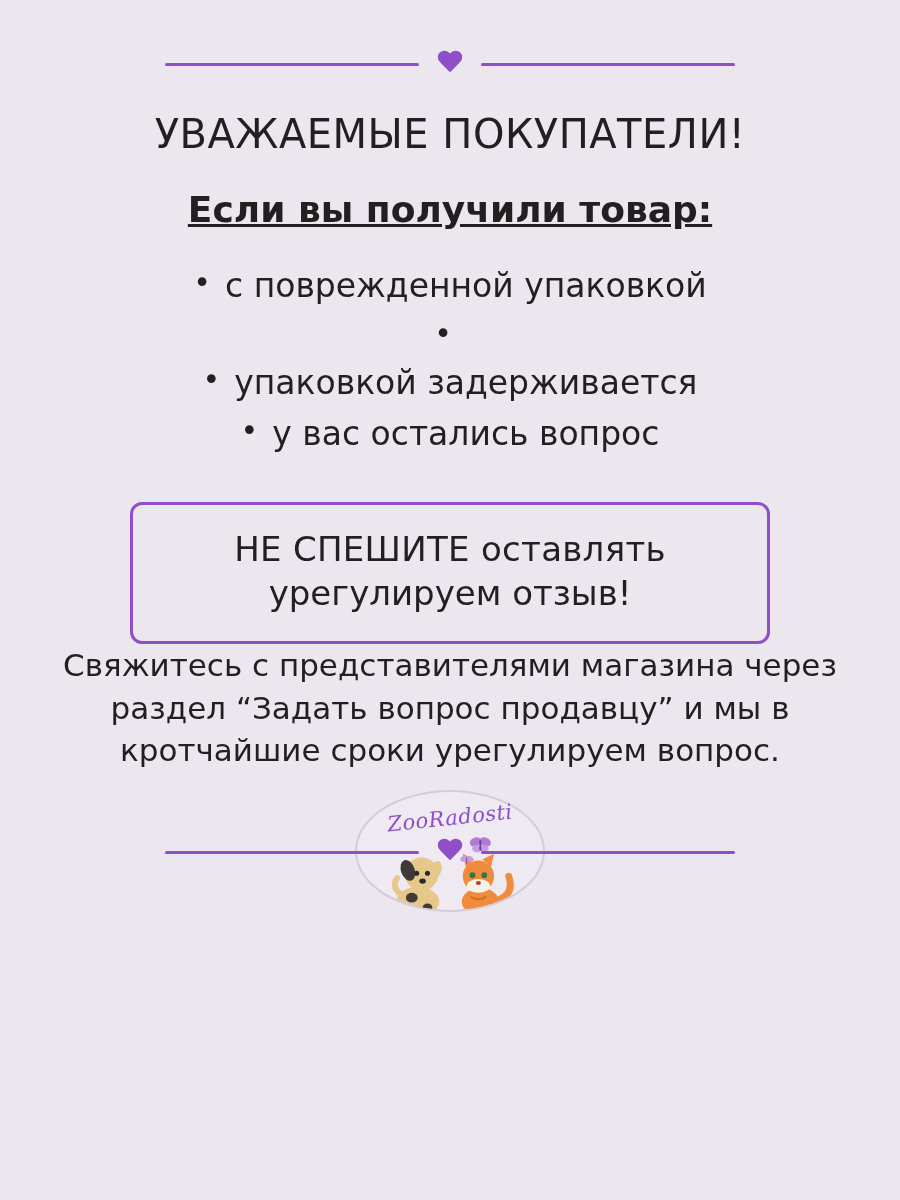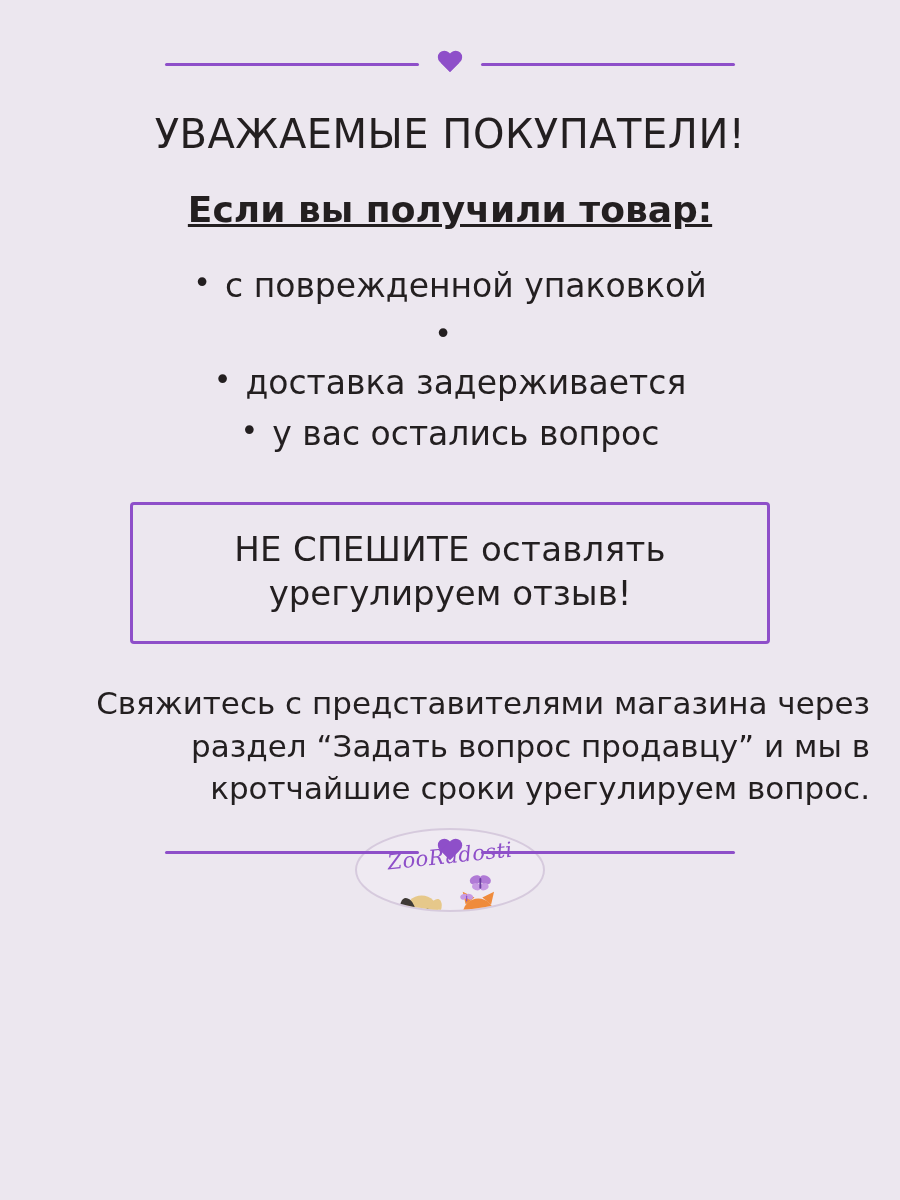--- a/index.html
+++ b/index.html
@@ -112,37 +112,36 @@
     margin-right: 14px;
     color: #231f20;
   }
 
   
   .callout {
     margin-top: 42px;
     width: 640px;
     box-sizing: border-box;
     border: 3px solid #8e4fc9;
-    border-radius: 4px;
+    border-radius: 12px;
     padding: 22px 26px 26px 26px;
     text-align: center;
     font-size: 34px;
     line-height: 1.3;
     color: #231f20;
     background: transparent;
   }
   .callout .strong-part {
     letter-spacing: 0.3px;
   }
 
   
   .paragraph {
-    margin-top: 38px;
     width: 840px;
-    text-align: right;
+    text-align: center;
     font-size: 31px;
     line-height: 1.38;
     color: #231f20;
   }
 
   
   .logo-wrap {
     margin-top: 18px;
     width: 190px;
     height: 172px;
@@ -192,21 +191,21 @@
   <ul class="bullets">
     <li>
       <span class="dot">•</span>
       <span>с поврежденной упаковкой</span>
     </li>
     <li>
       <span class="dot">•</span>
     </li>
     <li>
       <span class="dot">•</span>
-      <span>доставка задерживается</span>
+      <span>упаковкой задерживается</span>
     </li>
     <li>
       <span class="dot">•</span>
       <span> у вас остались вопрос</span>
     </li>
   </ul>
 
   <div class="callout">
     <div class="strong-part">НЕ СПЕШИТЕ оставлять</div>
     <div>урегулируем отзыв!</div>

